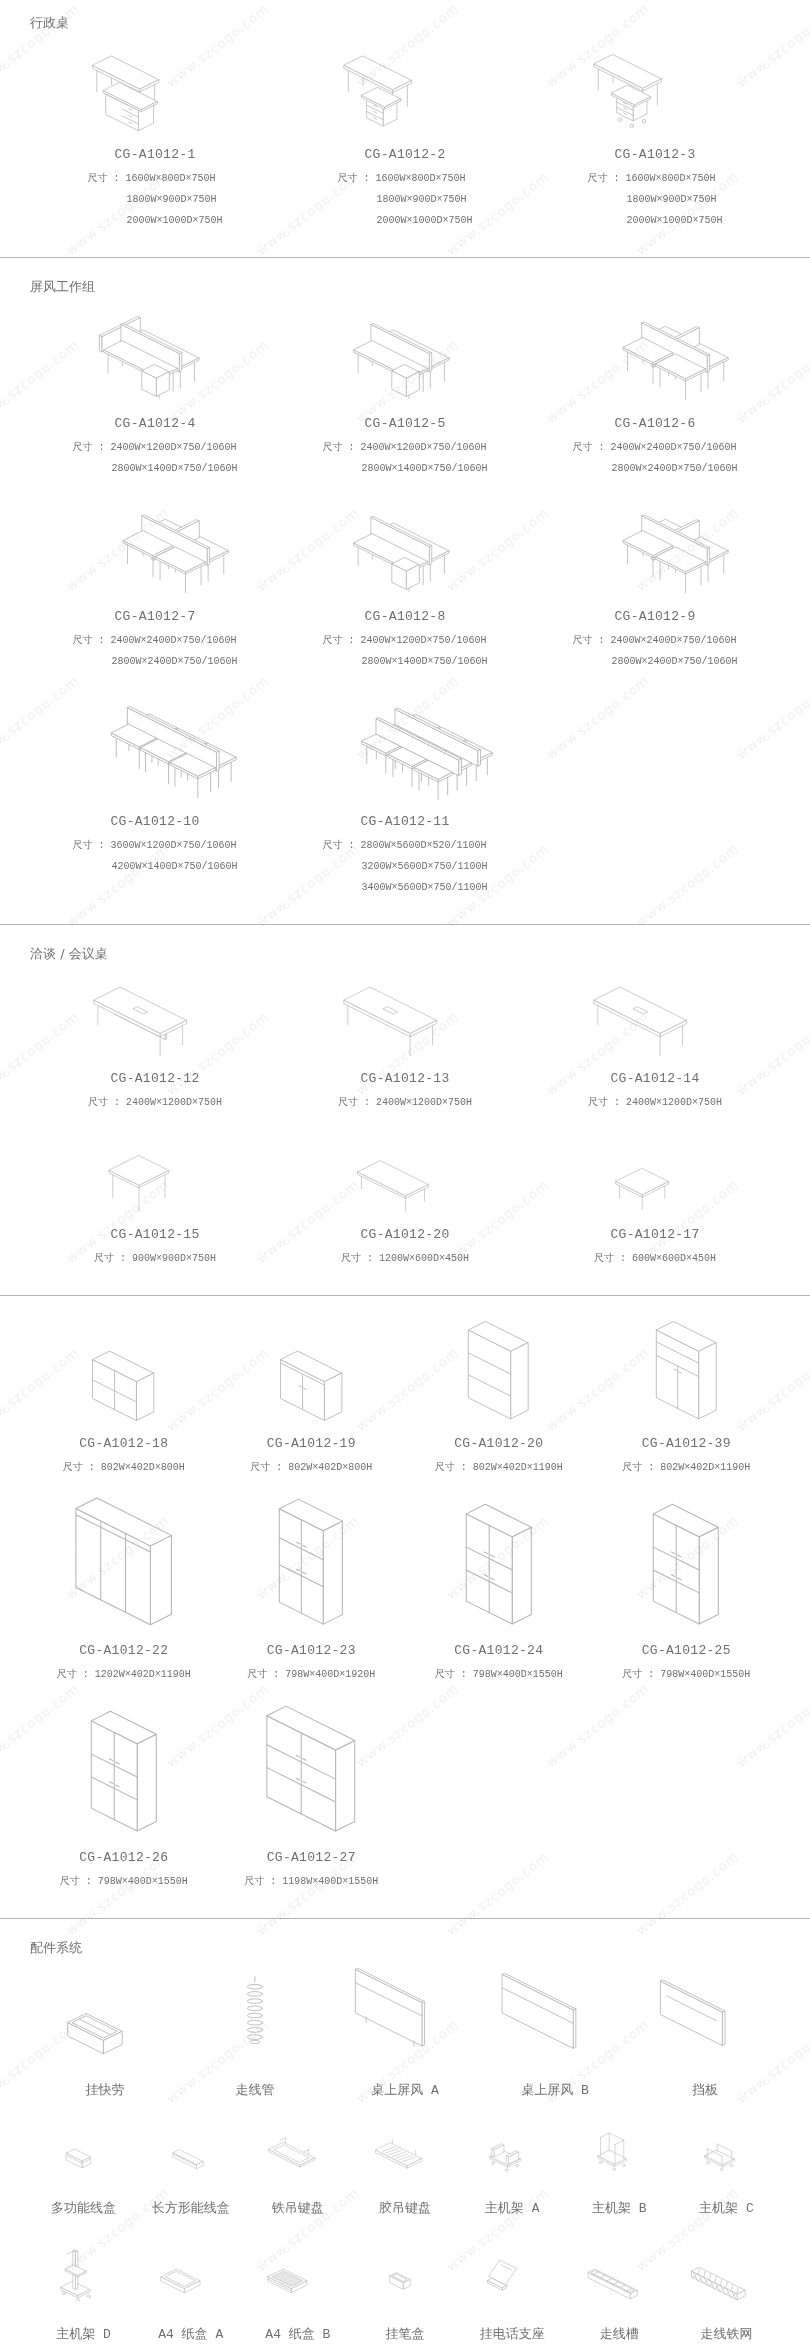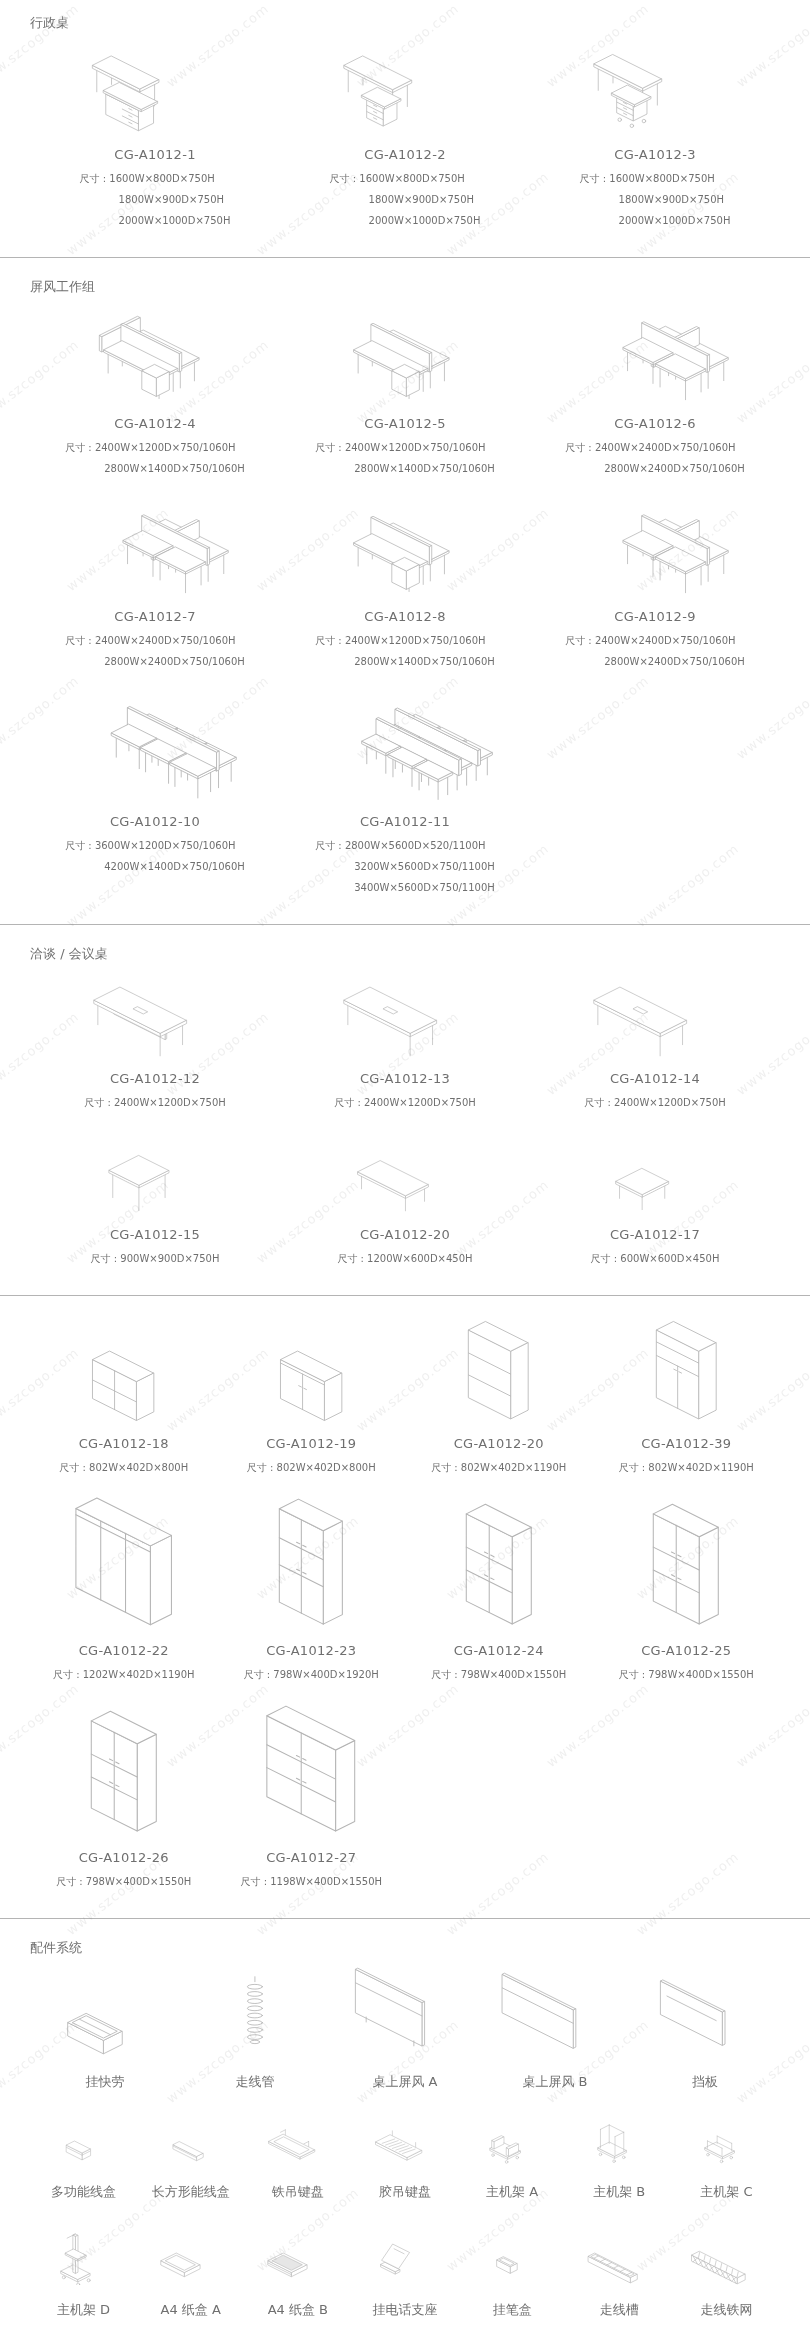--- a/index.html
+++ b/index.html
@@ -11,32 +11,32 @@
   }
   #catalog{position:relative;z-index:1;}
   #watermarks{position:absolute;inset:0;z-index:3;pointer-events:none;overflow:hidden;}
   #watermarks span{
     position:absolute;transform:rotate(-38deg);font-size:13px;
     color:rgba(110,110,110,0.11);letter-spacing:1px;white-space:nowrap;
   }
   .sec{padding:6px 30px 14px;}
   .sec.divided{border-top:1px solid #b4b4b4;padding-top:12px;}
   .sec-title{font-size:13px;color:#6f6f6f;margin:8px 0 8px;font-weight:normal;}
-  .grid{display:grid;margin-top:6px;}
+  .grid{display:grid;margin-top:6px;font-family:Liberation Mono, monospace;}
   .cols-3{grid-template-columns:repeat(3,1fr);}
   .cols-4{grid-template-columns:repeat(4,1fr);}
   .cols-5{grid-template-columns:repeat(5,1fr);}
   .cols-7{grid-template-columns:repeat(7,1fr);}
   .item{display:flex;flex-direction:column;align-items:center;margin-bottom:12px;}
   .fig{display:flex;align-items:flex-end;justify-content:center;width:100%;}
   .fig svg{height:100%;}
   .code{font-size:13px;color:#6f6f6f;margin:12px 0 6px;letter-spacing:.3px;}
   .dims{font-size:10px;color:#6f6f6f;line-height:21px;text-align:left;}
   .dims .cont{padding-left:39px;}
-  .acc-label{font-size:13px;color:#6f6f6f;margin-top:16px;text-align:center;}
+  .acc-label{font-size:13px;color:#6f6f6f;margin-top:24px;text-align:center;}
   .fh58 .fig{height:58px;} .fh66 .fig{height:66px;}
   .fh84 .fig{height:84px;} .fh88 .fig{height:88px;}
   .fh92 .fig{height:92px;} .fh95 .fig{height:95px;}
   .fh100 .fig{height:100px;} .fh110 .fig{height:110px;}
   .fh112 .fig{height:112px;} .fh135 .fig{height:135px;}
 </style>
 </head>
 <body>
 
 <div id="watermarks">
@@ -1198,42 +1198,42 @@
                 <line x1="30.2" y1="73.4" x2="68.9" y2="92.7"></line>
               </g>
             </svg>
           </div>
           <div class="acc-label">A4 纸盒 B</div>
         </div>
         <div class="item">
           <div class="fig">
             <svg viewBox="0 0 160 110" xmlns="http://www.w3.org/2000/svg">
               <g fill="#fff" stroke="#b5b5b5" stroke-width="1" stroke-linejoin="round" stroke-linecap="round">
+                <polygon points="88.1,74.0 77.0,79.6 77.0,90.6 88.1,85.0"></polygon>
+                <polygon points="55.0,68.5 77.0,79.6 77.0,90.6 55.0,79.5"></polygon>
+                <polygon points="66.0,63.0 88.1,74.0 77.0,79.6 55.0,68.5"></polygon>
+                <polygon fill="#fff" points="66.0,65.3 83.5,74.0 77.0,77.3 59.6,68.5"></polygon>
+              </g>
+            </svg>
+          </div>
+          <div class="acc-label">挂笔盒</div>
+        </div>
+        <div class="item">
+          <div class="fig">
+            <svg viewBox="0 0 160 110" xmlns="http://www.w3.org/2000/svg">
+              <g fill="#fff" stroke="#b5b5b5" stroke-width="1" stroke-linejoin="round" stroke-linecap="round">
                 <polygon points="71.0,84.2 63.7,87.9 63.7,91.9 71.0,88.2"></polygon>
                 <polygon points="39.8,76.0 63.7,87.9 63.7,91.9 39.8,80.0"></polygon>
                 <polygon points="47.1,72.3 71.0,84.2 63.7,87.9 39.8,76.0"></polygon>
                 <polygon fill="#fff" points="60.0,42.0 87.6,55.8 69.2,83.0 41.6,69.2"></polygon>
                 <line x1="61.8" y1="49.6" x2="78.4" y2="57.9"></line>
               </g>
             </svg>
           </div>
           <div class="acc-label">挂电话支座</div>
-        </div>
-        <div class="item">
-          <div class="fig">
-            <svg viewBox="0 0 160 110" xmlns="http://www.w3.org/2000/svg">
-              <g fill="#fff" stroke="#b5b5b5" stroke-width="1" stroke-linejoin="round" stroke-linecap="round">
-                <polygon points="88.1,74.0 77.0,79.6 77.0,90.6 88.1,85.0"></polygon>
-                <polygon points="55.0,68.5 77.0,79.6 77.0,90.6 55.0,79.5"></polygon>
-                <polygon points="66.0,63.0 88.1,74.0 77.0,79.6 55.0,68.5"></polygon>
-                <polygon fill="#fff" points="66.0,65.3 83.5,74.0 77.0,77.3 59.6,68.5"></polygon>
-              </g>
-            </svg>
-          </div>
-          <div class="acc-label">挂笔盒</div>
         </div>
         <div class="item">
           <div class="fig">
             <svg viewBox="0 0 160 110" xmlns="http://www.w3.org/2000/svg">
               <g fill="#fff" stroke="#b5b5b5" stroke-width="1" stroke-linejoin="round" stroke-linecap="round">
                 <polygon points="109.9,92.0 98.9,97.5 98.9,106.5 109.9,101.0"></polygon>
                 <polygon points="29.0,62.5 98.9,97.5 98.9,106.5 29.0,71.5"></polygon>
                 <polygon points="40.0,57.0 109.9,92.0 98.9,97.5 29.0,62.5"></polygon>
                 <polygon fill="#fff" points="40.9,59.3 105.3,91.5 98.0,95.2 33.6,63.0"></polygon>
                 <line x1="45.5" y1="61.6" x2="38.2" y2="65.3"></line>

